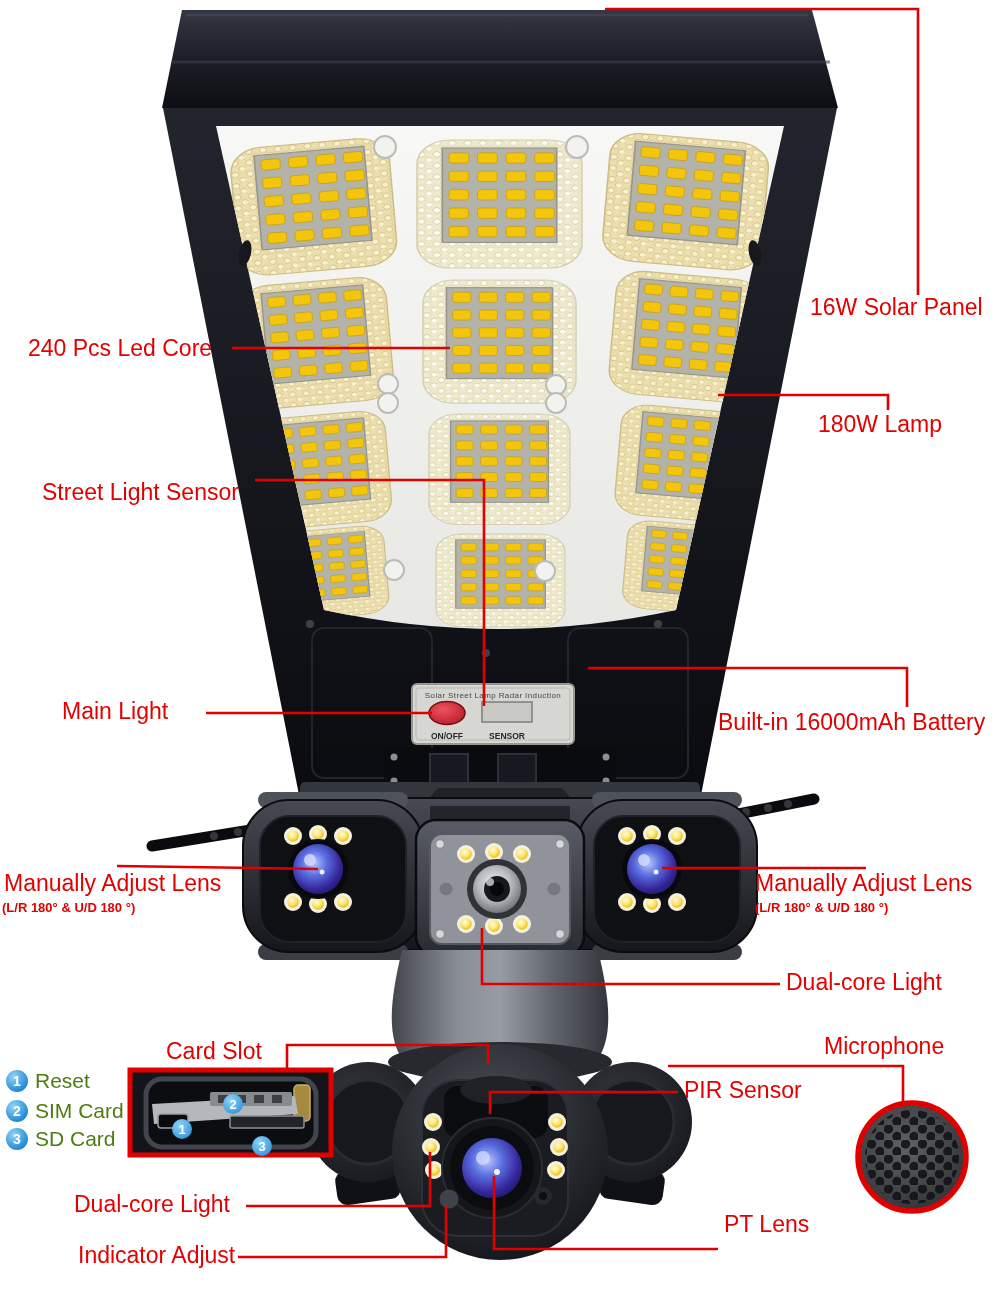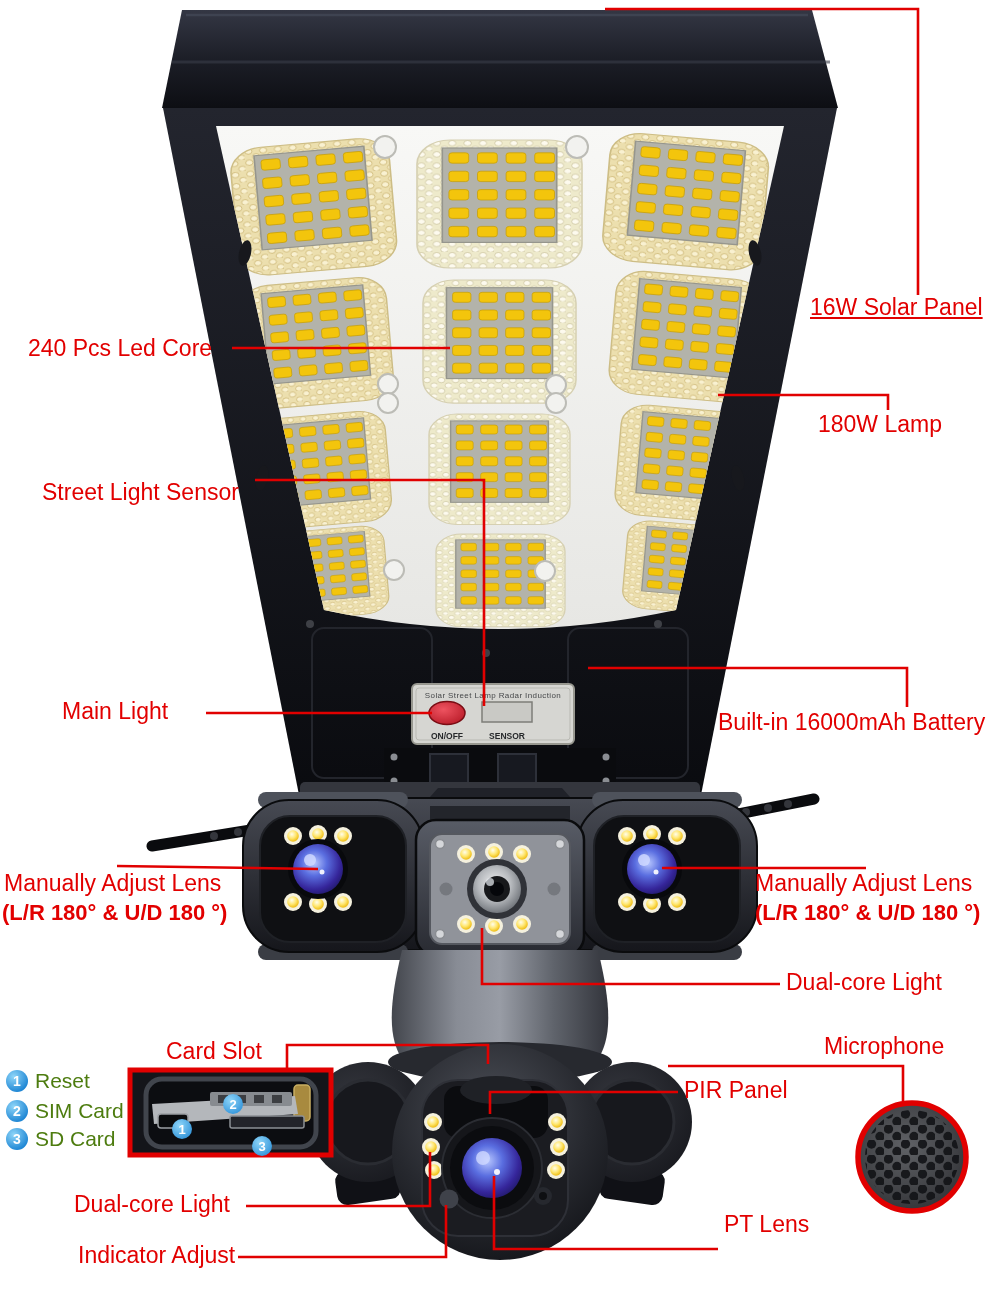--- a/index.html
+++ b/index.html
@@ -4,22 +4,22 @@
 <style>
   html,body { margin:0; padding:0; }
   body {
     width:1000px; height:1300px; position:relative; background:#ffffff;
     font-family:"Liberation Sans", sans-serif; overflow:hidden;
   }
   .stage { position:absolute; left:0; top:0; width:1000px; height:1300px; }
   .lbl {
     position:absolute; color:#e20000; font-size:23px; line-height:1.05; white-space:nowrap;
   }
-  .lbl.sub { font-size:22px; font-weight:bold; }
-  .p-solar      { left:810px; top:295px;text-decoration:underline; }
+  .lbl.sub { font-size:13px; font-weight:bold; }
+  .p-solar      { left:810px; top:295px; }
   .p-ledcore    { left:28px;  top:336px; }
   .p-lamp180    { left:818px; top:412px; }
   .p-stsensor   { left:42px;  top:480px; }
   .p-mainswitch { left:62px;  top:699px; }
   .p-battery    { left:718px; top:710px; }
   .p-mal-t      { left:4px;   top:871px; }
   .p-mal-s      { left:2px;   top:901px; }
   .p-mar-t      { left:755px; top:871px; }
   .p-mar-s      { left:755px; top:901px; }
   .p-dclr       { left:786px; top:970px; }
@@ -406,21 +406,21 @@
 <div class="lbl p-stsensor">Street Light Sensor</div>
 <div class="lbl p-mainswitch">Main Light</div>
 <div class="lbl p-battery">Built-in 16000mAh Battery</div>
 <div class="lbl p-mal-t">Manually Adjust Lens</div>
 <div class="lbl sub p-mal-s">(L/R 180° &amp; U/D 180 °)</div>
 <div class="lbl p-mar-t">Manually Adjust Lens</div>
 <div class="lbl sub p-mar-s">(L/R 180° &amp; U/D 180 °)</div>
 <div class="lbl p-dclr">Dual-core Light</div>
 <div class="lbl p-cardslot">Card Slot</div>
 <div class="lbl p-mic">Microphone</div>
-<div class="lbl p-pir">PIR Panel</div>
+<div class="lbl p-pir">PIR Sensor</div>
 <div class="lbl p-dclb">Dual-core Light</div>
 <div class="lbl p-indic">Indicator Adjust</div>
 <div class="lbl p-ptlens">PT Lens</div>
 
 <div class="legend-row lr-1">
   <span class="badge">1</span>
   <span class="legend-text">Reset</span>
 </div>
 <div class="legend-row lr-2">
   <span class="badge">2</span>

